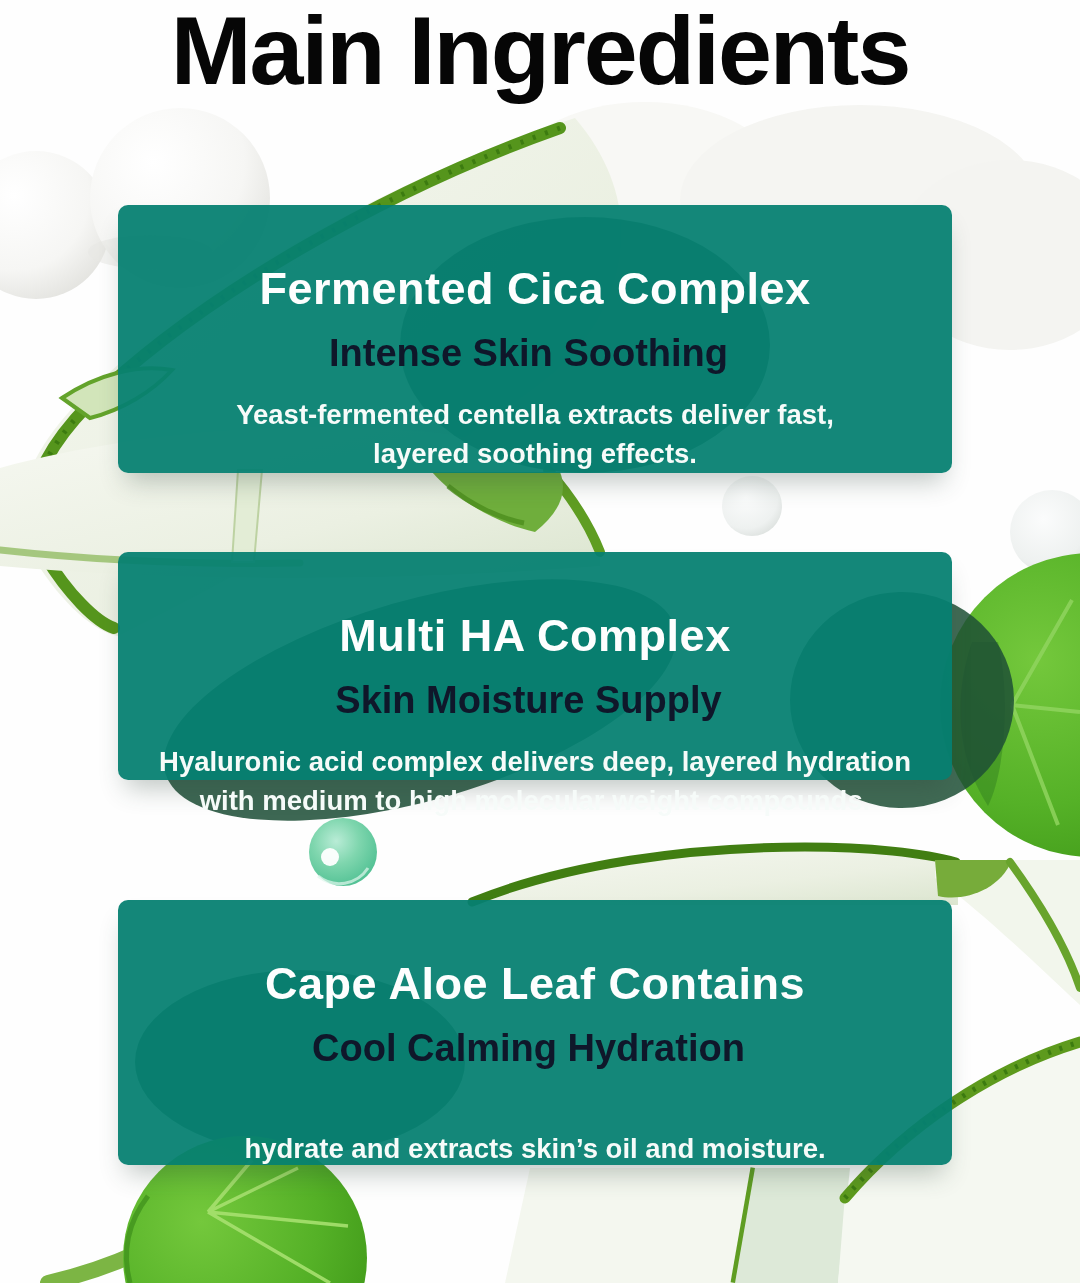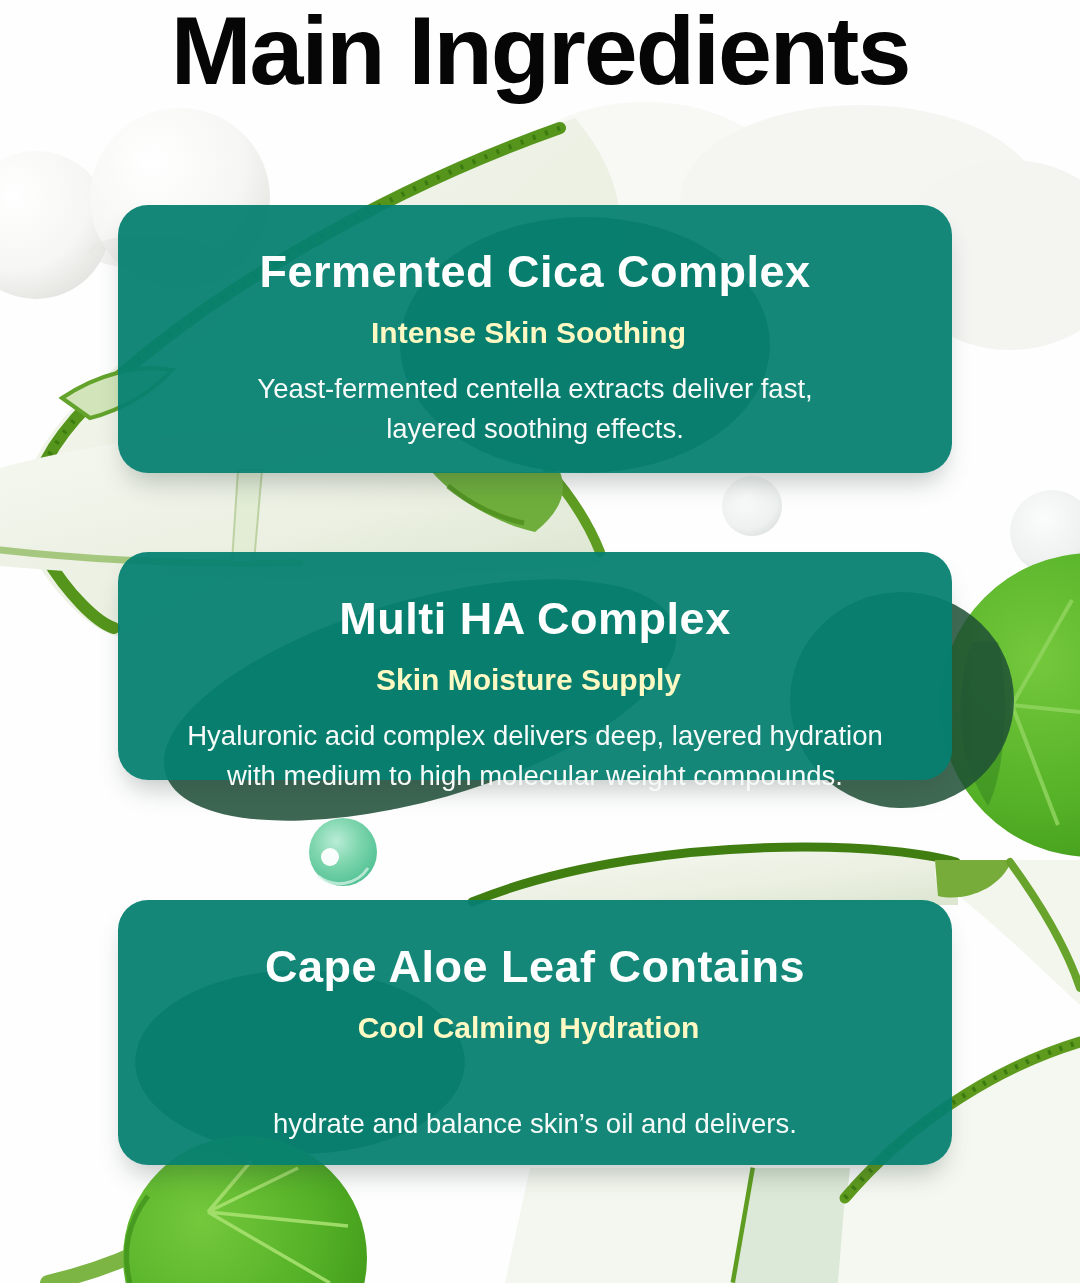--- a/index.html
+++ b/index.html
@@ -11,32 +11,32 @@
     position:absolute;top:-6px;left:0;width:1080px;margin:0;
     text-align:center;font-size:97px;line-height:1.18;font-weight:700;
     letter-spacing:-2px;color:#060606;z-index:3;
   }
 
   svg.bg{position:absolute;left:0;top:0;z-index:1;}
 
   .card{
     position:absolute;left:118px;width:834px;z-index:4;
     background:rgba(5,128,113,0.94);
-    border-radius:30px;
+    border-radius:10px;
     box-shadow:0 16px 26px -8px rgba(45,70,60,0.30);
     color:#ffffff;text-align:center;box-sizing:border-box;
-    padding-top:44px;
+    padding-top:61px;
   }
   .card-1{top:205px;height:268px;}
   .card-2{top:552px;height:228px;}
   .card-3{top:900px;height:265px;}
 
   .card h2{margin:0;font-size:45px;line-height:1.04;font-weight:700;letter-spacing:0.5px;color:#fdfefe;}
-  .card h3{margin:21px 13px 0 0;font-size:30px;line-height:1.05;font-weight:700;color:#fef9c3;}
-  .card p{margin:21px auto 0 auto;font-size:27.5px;line-height:1.43;font-weight:400;color:#f6fbf9;max-width:790px;}
+  .card h3{margin:21px 13px 0 0;font-size:38px;line-height:1.05;font-weight:700;color:#0f172a;}
+  .card p{margin:21px auto 0 auto;font-size:27.5px;line-height:1.43;font-weight:700;color:#f6fbf9;max-width:790px;}
 </style>
 </head>
 <body>
 
 <div class="stage">
 
   <h1 class="main-title">Main Ingredients</h1>
 
   <svg class="bg" width="1080" height="1283" viewBox="0 0 1080 1283">
     <defs>
@@ -159,16 +159,16 @@
 
   <section class="card card-2">
     <h2>Multi HA Complex</h2>
     <h3>Skin Moisture Supply</h3>
     <p><span>Hyaluronic acid complex delivers deep, layered hydration</span><br><span>with medium to high molecular weight compounds.</span></p>
   </section>
 
   <section class="card card-3">
     <h2>Cape Aloe Leaf Contains</h2>
     <h3>Cool Calming Hydration</h3>
-    <p><br><span>hydrate and balance skin’s oil and delivers.</span></p>
+    <p><br><span>hydrate and extracts skin’s oil and moisture.</span></p>
   </section>
 
 </div>
 
 </body></html>

